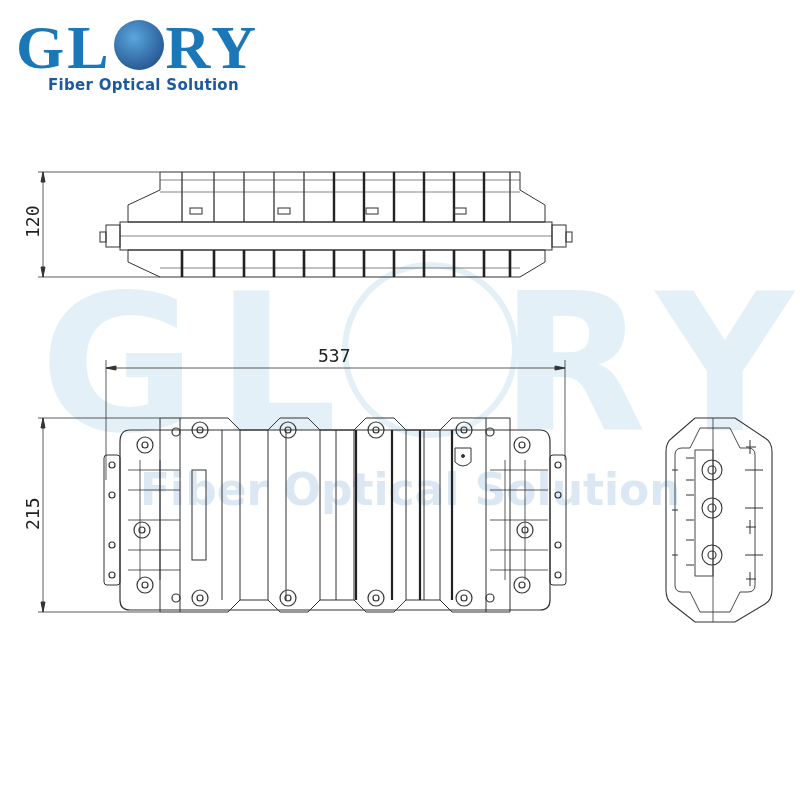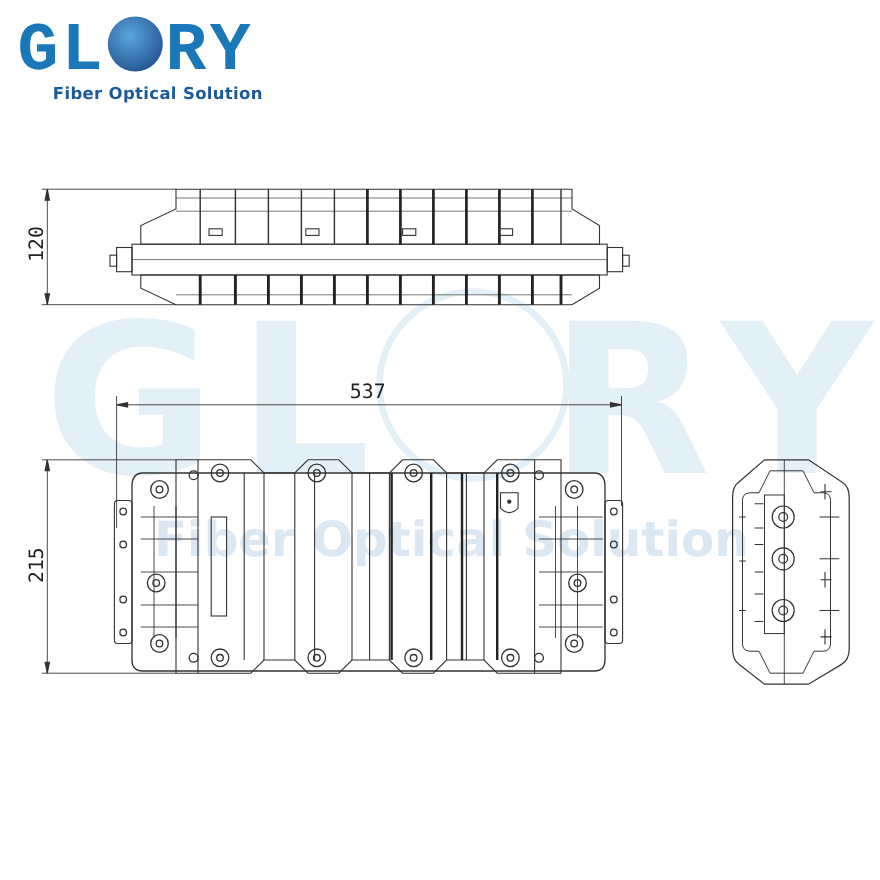--- a/index.html
+++ b/index.html
@@ -1,18 +1,18 @@
 <!DOCTYPE html>
 <html><head>
 <meta charset="utf-8">
 <style>
   html,body{margin:0;padding:0;background:#fff;}
   #root{position:relative;width:800px;height:800px;overflow:hidden;background:#fff;font-family:"DejaVu Sans",sans-serif;}
   .logo{position:absolute;left:14px;top:12px;width:260px;height:80px;}
-  .logo-word{position:absolute;left:2px;top:0;font-family:Liberation Mono, monospace;font-weight:bold;font-size:62px;letter-spacing:3px;color:#1a78b8;line-height:70px;text-align:center;}
+  .logo-word{position:absolute;left:2px;top:0;font-family:Liberation Serif, serif;font-weight:bold;font-size:62px;letter-spacing:3px;color:#1a78b8;line-height:70px;text-align:center;}
   .logo-sub{position:absolute;left:34px;top:64px;font-family:"DejaVu Sans",sans-serif;font-weight:bold;font-size:15px;color:#1c5a9e;letter-spacing:0.3px;}
   .wm{position:absolute;left:0;top:0;width:800px;height:800px;pointer-events:none;}
   svg.drawing{position:absolute;left:0;top:0;}
   .dim-text{font-family:"DejaVu Sans Mono",monospace;font-size:18px;fill:#222;}
 </style>
 </head>
 <body>
 
 <div id="root">
 

